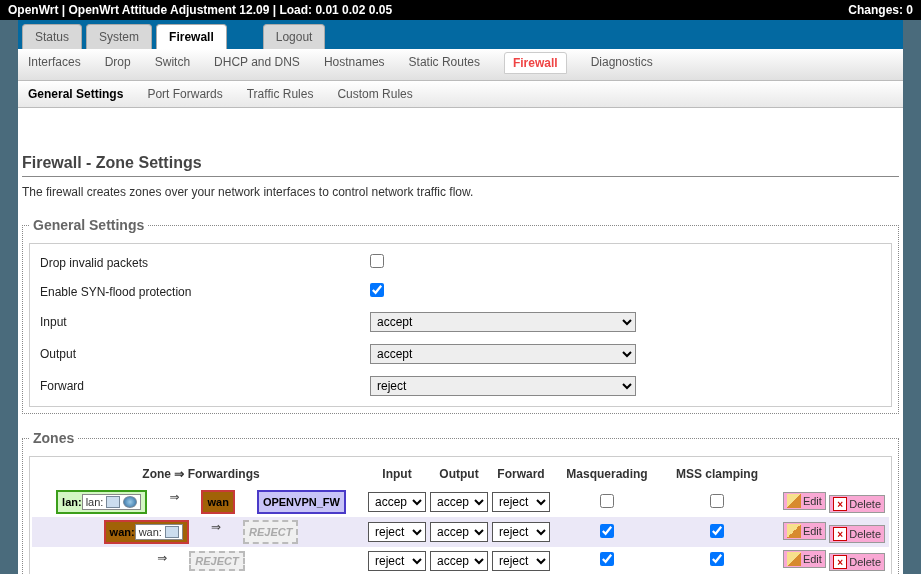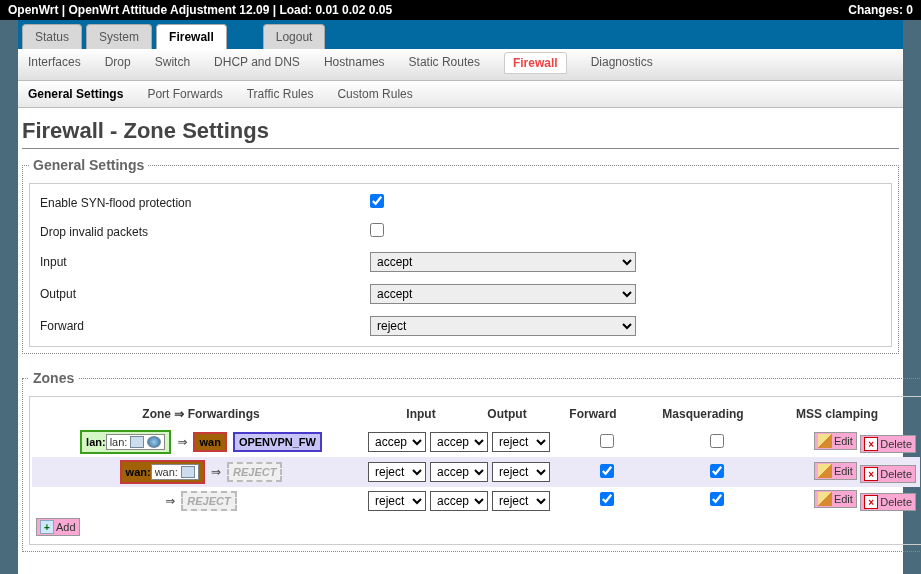--- a/index.html
+++ b/index.html
@@ -10,38 +10,38 @@
 .tabs-main .tab { background: #d8d8d8; border: 1px solid #aaa; border-bottom: none; padding: 5px 12px; margin-right: 4px; border-radius: 4px 4px 0 0; cursor: pointer; color: #555; }
 .tabs-main .tab.active { background: #fff; color: #000; font-weight: bold; }
 .tabs-main .tab.spaced { margin-left: 32px; }
 .tabs-sub { display: flex; padding: 6px 0 6px 10px; background: linear-gradient(#fff, #e0e0e0); border-bottom: 1px solid #bbb; }
 .tabs-sub .stab { margin-right: 24px; color: #555; cursor: pointer; }
 .tabs-sub .stab.active { font-weight: bold; background:#fff;border:1px solid #ccc;padding:3px 8px;margin-top:-3px;border-radius:3px 3px 0 0;color:#ef4444;}
 .tabs-sub2 { display:flex; padding:6px 0 6px 10px; background:linear-gradient(#fff,#e8e8e8); border-bottom:1px solid #bbb;}
 .tabs-sub2 .stab{margin-right:24px;color:#555;cursor:pointer;}
 .tabs-sub2 .stab.active{font-weight:bold;color:#000;}
 .content { padding: 8px 4px; }
-h2 { font-family: "Trebuchet MS",Verdana,sans-serif; font-size: 22px; color:#444; font-weight:bold; padding:2px 0;}
+h2 { font-family: "Trebuchet MS",Verdana,sans-serif; font-size: 16px; color:#444; font-weight:bold; padding:2px 0;margin-top:36px;}
 .hr{border-bottom:1px solid #888;margin:2px 0 8px 0;}
 .desc{margin:6px 0 18px 0;}
 fieldset.section { border:1px dotted #888; padding:10px 6px 6px 6px; margin:0 0 16px 0; position:relative;}
 fieldset.section > legend { font-weight:bold; color:#666; padding:0 4px; font-size:14px;}
 .inner{border:1px solid #ccc;padding:4px 2px;}
 .row{display:flex;align-items:center;padding:6px 8px;}
 .row .lbl{width:330px;color:#222;}
 .row .ctl{flex:1;}
 select{width:266px;font-size:12px;padding:1px 2px;background:#eee;border:1px solid #888;}
-.zhead{display:flex;font-weight:bold;padding:6px 4px;gap:24px;}
+.zhead{display:flex;font-weight:bold;padding:6px 4px;}
 .zhead .c1{width:330px;text-align:center;}
 .zhead .c{width:62px;text-align:center;}
 .zhead .cm{width:110px;text-align:center;}
 .zhead .cact{flex:1;}
 .zrow{display:flex;align-items:center;padding:3px 4px;}
 .zrow.alt{background:#ebe8f7;}
-.zrow .c1{width:330px;display:flex;align-items:center;justify-content:center;gap:6px;}
+.zrow .c1{width:330px;display:flex;justify-content:center;gap:22px;}
 .zrow .c{width:62px;text-align:center;}
 .zrow .cm{width:110px;text-align:center;}
 .zrow .cact{flex:1;text-align:right;white-space:nowrap;}
 .tag{display:inline-flex;align-items:center;padding:2px 4px;border:2px solid;font-weight:bold;font-size:11px;}
 .tag.lan{background:#d4f7c4;border-color:#3b9e1a;color:#000;}
 .tag.wan{background:#a16207;border-color:#c83a3a;color:#000;}
 .tag.ovpn{background:#c8c4f7;border-color:#4a3ac8;color:#000;}
 .tag.reject{background:#f0f0f0;border-color:#bbb;color:#aaa;font-style:italic;border-style:dashed;}
 .netbox{background:#fff;border:1px solid #888;padding:1px 3px;display:inline-flex;align-items:center;gap:3px;font-size:11px;color:#333;font-weight:normal;}
 .arrow{color:#444;}
@@ -84,31 +84,32 @@
   <div class="tabs-sub2">
     <span class="stab active">General Settings</span>
     <span class="stab">Port Forwards</span>
     <span class="stab">Traffic Rules</span>
     <span class="stab">Custom Rules</span>
   </div>
 
   <div class="content">
     <h2>Firewall - Zone Settings</h2>
     <div class="hr"></div>
+    <div class="desc">The firewall creates zones over your network interfaces to control network traffic flow.</div>
 
     <fieldset class="section">
       <legend>General Settings</legend>
       <div class="inner">
         <div class="row">
+          <div class="lbl">Drop invalid packets</div>
+          <div class="ctl"><input type="checkbox" id="cb-drop" style=""></div>
+        </div>
+        <div class="row">
           <div class="lbl">Enable SYN-flood protection</div>
           <div class="ctl"><input type="checkbox" id="cb-syn" checked="" style=""></div>
-        </div>
-        <div class="row">
-          <div class="lbl">Drop invalid packets</div>
-          <div class="ctl"><input type="checkbox" id="cb-drop" style=""></div>
         </div>
         <div class="row">
           <div class="lbl">Input</div>
           <div class="ctl"><select id="sel-in"><option value="accept">accept</option><option value="reject">reject</option><option value="drop">drop</option></select></div>
         </div>
         <div class="row">
           <div class="lbl">Output</div>
           <div class="ctl"><select id="sel-out"><option value="accept">accept</option><option value="reject">reject</option><option value="drop">drop</option></select></div>
         </div>
         <div class="row">

